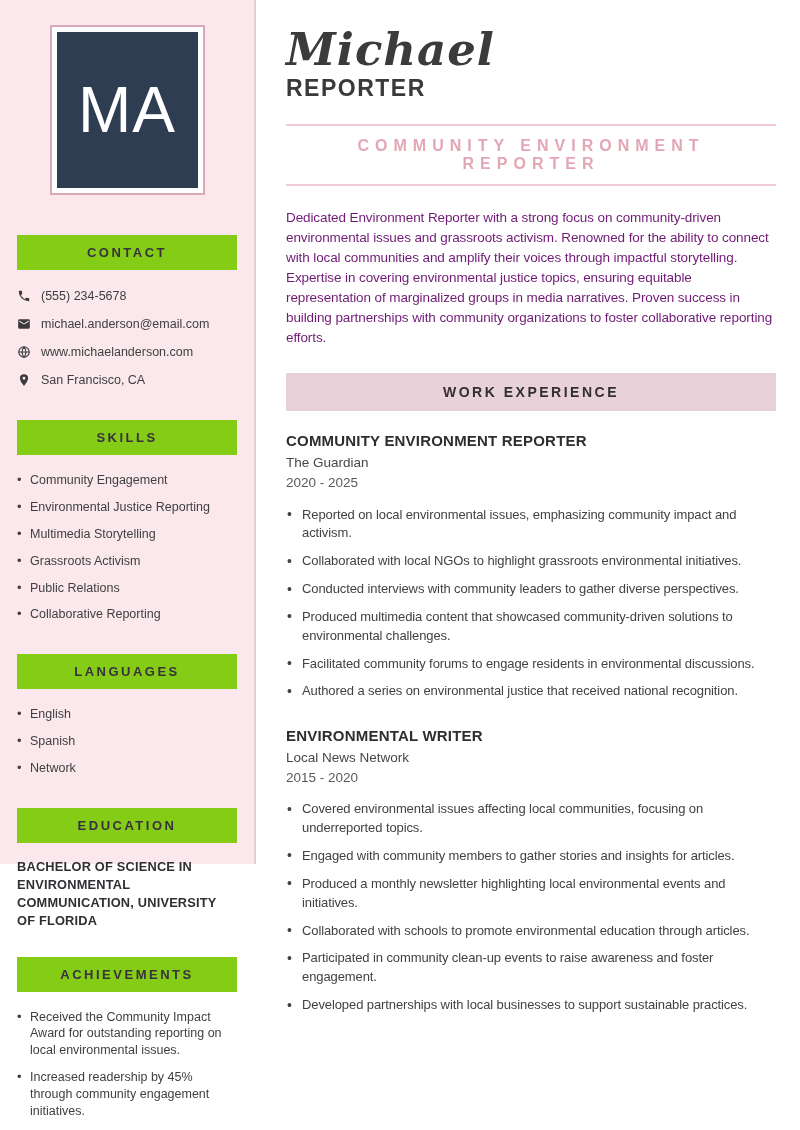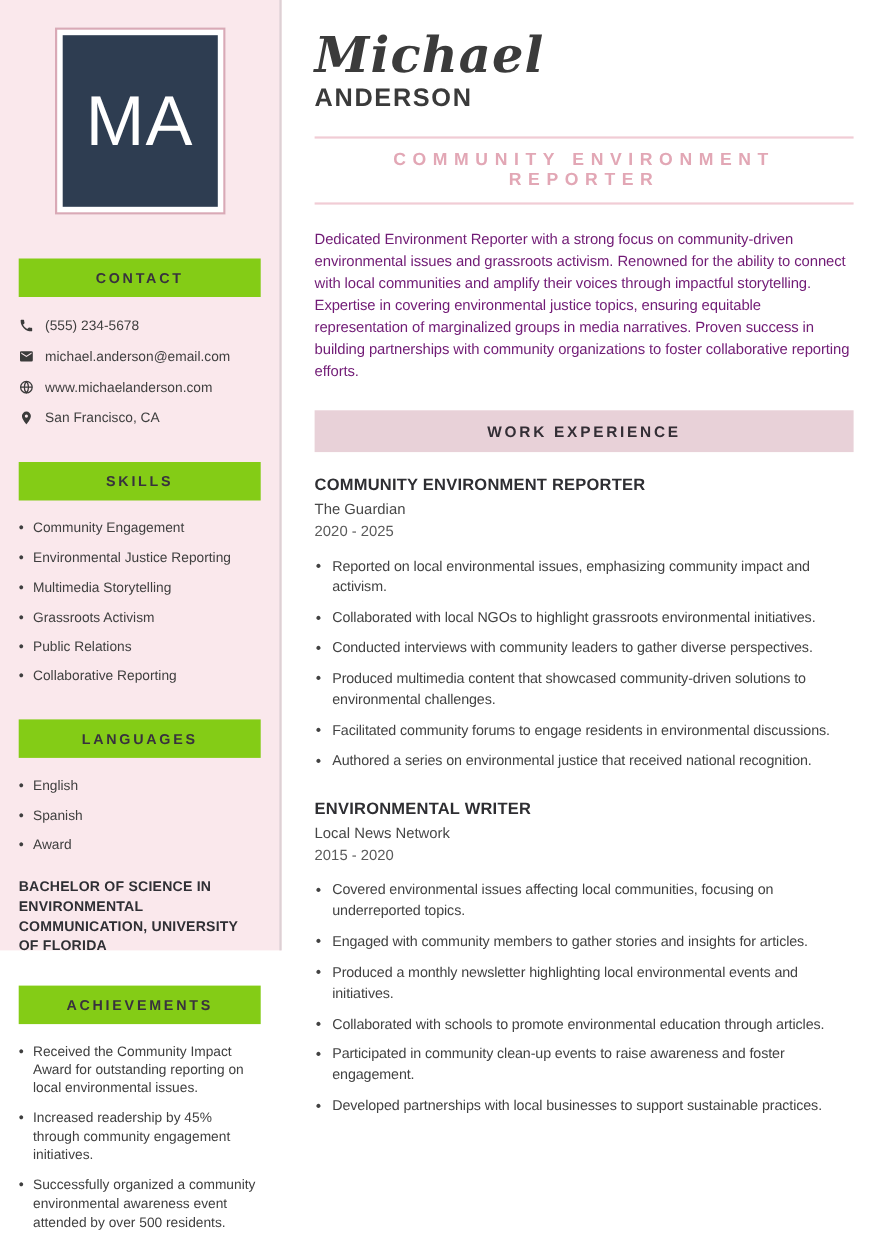--- a/index.html
+++ b/index.html
@@ -148,37 +148,38 @@
       <li>Multimedia Storytelling</li>
       <li>Grassroots Activism</li>
       <li>Public Relations</li>
       <li>Collaborative Reporting</li>
     </ul>
 
     <div class="side-band tight">LANGUAGES</div>
     <ul class="side-list">
       <li>English</li>
       <li>Spanish</li>
-      <li>Award</li>
+      <li>Network</li>
     </ul>
 
+    <div class="side-band tight">EDUCATION</div>
     <div class="edu-degree">BACHELOR OF SCIENCE IN ENVIRONMENTAL COMMUNICATION, UNIVERSITY OF FLORIDA</div>
 
     <div class="side-band tight">ACHIEVEMENTS</div>
     <ul class="side-list">
       <li>Received the Community Impact Award for outstanding reporting on local environmental issues.</li>
       <li>Increased readership by 45% through community engagement initiatives.</li>
       <li>Successfully organized a community environmental awareness event attended by over 500 residents.</li>
     </ul>
   </aside>
 
   <main class="main">
 
     <div class="first-name">Michael</div>
-    <div class="last-name">ANDERSON</div>
+    <div class="last-name">REPORTER</div>
 
     <div class="title-strip">
       <span>COMMUNITY ENVIRONMENT REPORTER</span>
     </div>
 
     <p class="summary">Dedicated Environment Reporter with a strong focus on community-driven environmental issues and grassroots activism. Renowned for the ability to connect with local communities and amplify their voices through impactful storytelling. Expertise in covering environmental justice topics, ensuring equitable representation of marginalized groups in media narratives. Proven success in building partnerships with community organizations to foster collaborative reporting efforts.</p>
 
     <div class="work-band">WORK EXPERIENCE</div>
 
     <section class="job">

